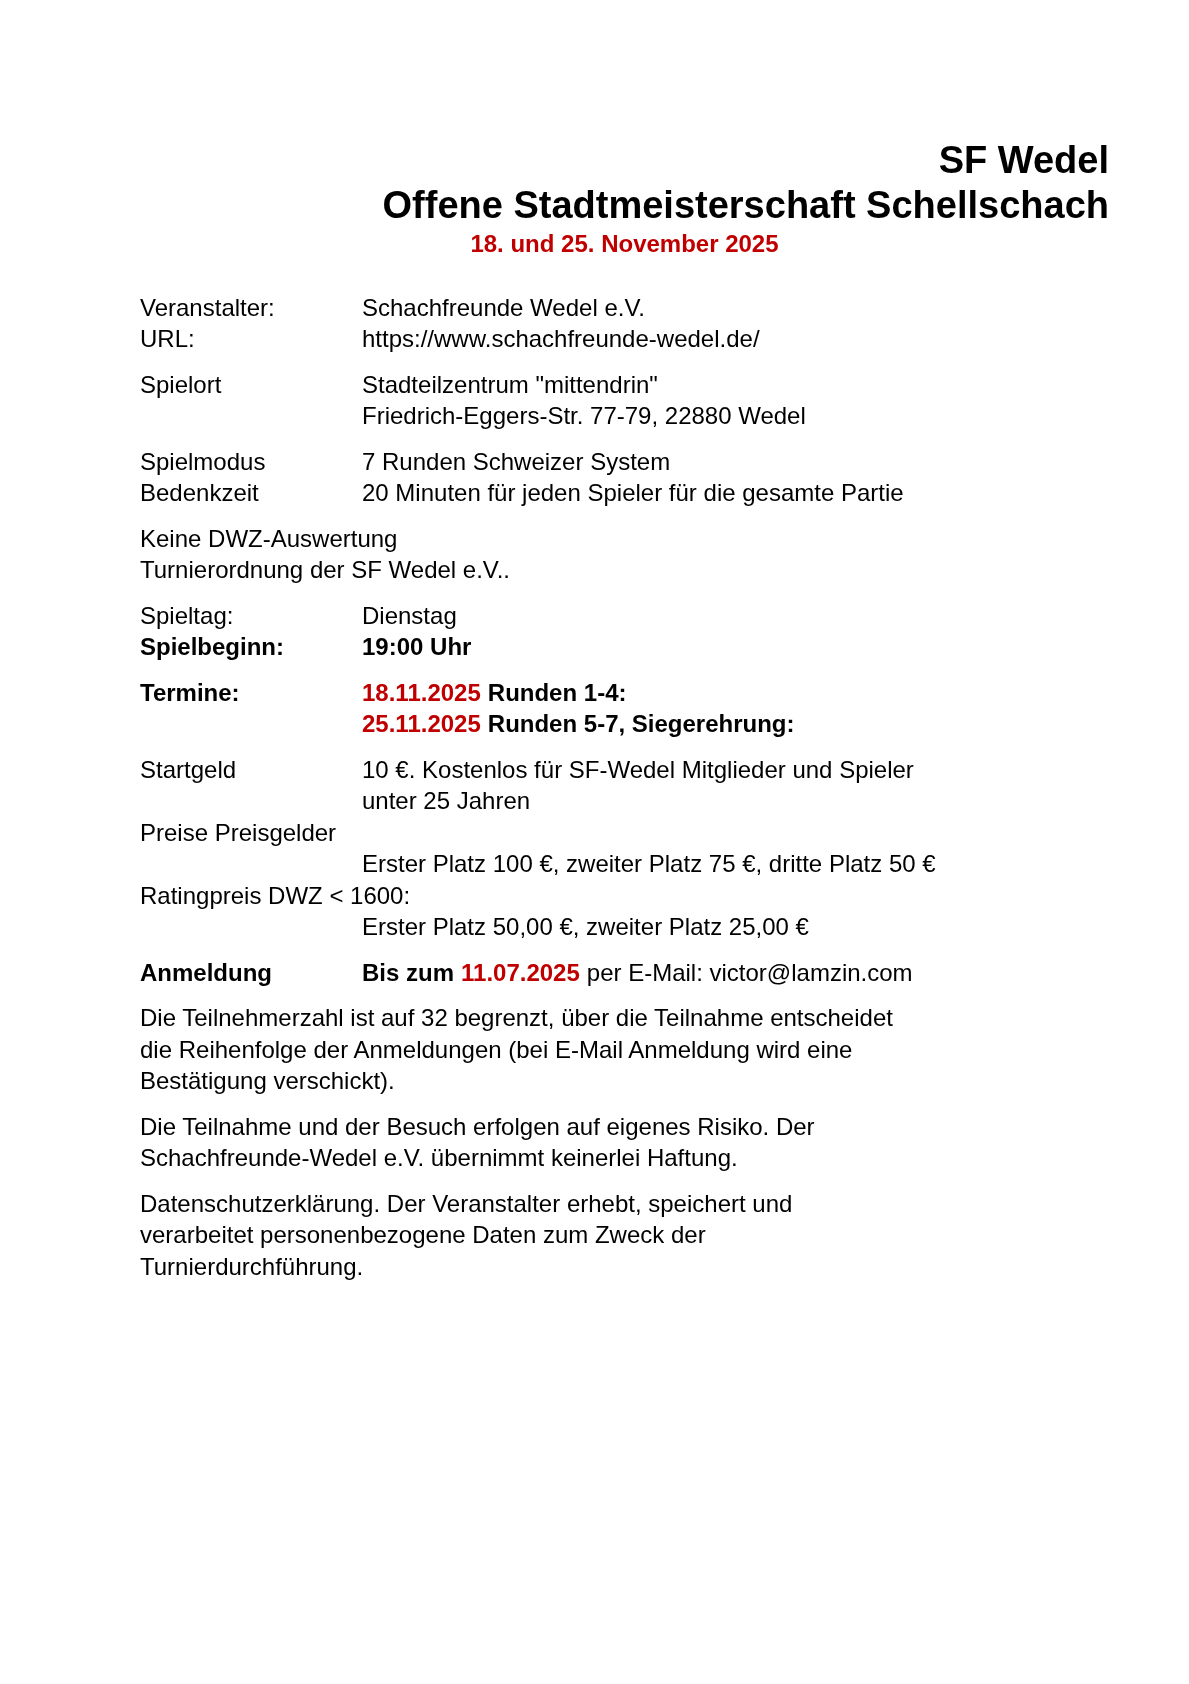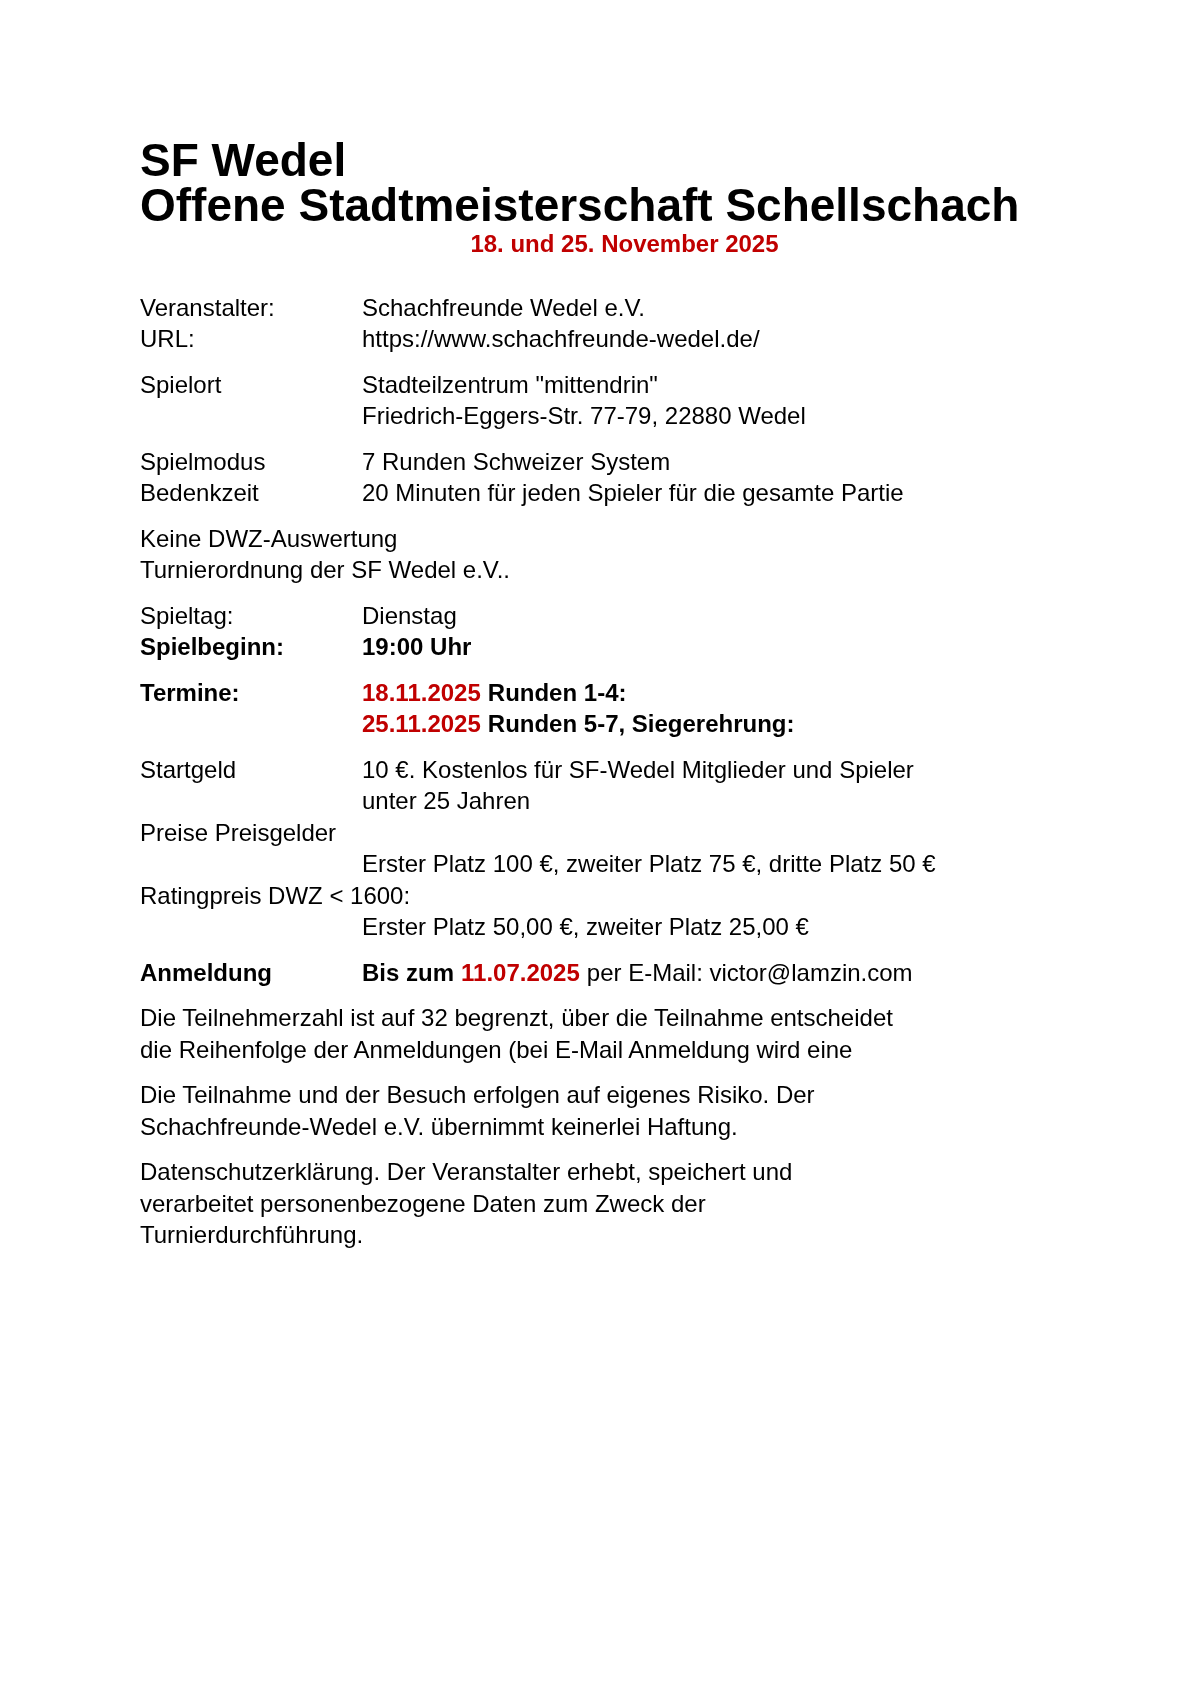--- a/index.html
+++ b/index.html
@@ -17,24 +17,24 @@
     font-size: 24px;
     line-height: 31.5px;
   }
   .page {
     width: 1189px;
     height: 1684px;
     padding: 138px 80px 0 140px;
     overflow: hidden;
   }
   .title-block {
-    font-size: 46px;
+    font-size: 38px;
     line-height: 45px;
     font-weight: bold;
-    text-align: left;
+    text-align: right;
   }
   .event-dates {
     text-align: center;
     font-weight: bold;
     color: var(--accent-red);
   }
   .sec { margin-top: 14px; }
   .sec-first { margin-top: 32px; }
   .row { display: flex; align-items: flex-start; }
   .label {
@@ -141,20 +141,21 @@
       <div class="label bold">Anmeldung</div>
       <div class="value">
         <span class="bold sp">Bis zum</span><span class="red bold sp">11.07.2025</span><span>per E-Mail: victor@lamzin.com</span>
       </div>
     </div>
   </div>
 
   <div class="sec">
     <p class="para">Die Teilnehmerzahl ist auf 32 begrenzt, über die Teilnahme entscheidet</p>
     <p class="para">die Reihenfolge der Anmeldungen (bei E-Mail Anmeldung wird eine</p>
+    <p class="para">Bestätigung verschickt).</p>
   </div>
 
   <div class="sec">
     <p class="para">Die Teilnahme und der Besuch erfolgen auf eigenes Risiko. Der</p>
     <p class="para">Schachfreunde-Wedel e.V. übernimmt keinerlei Haftung.</p>
   </div>
 
   <div class="sec">
     <p class="para">Datenschutzerklärung. Der Veranstalter erhebt, speichert und</p>
     <p class="para">verarbeitet personenbezogene Daten zum Zweck der</p>

